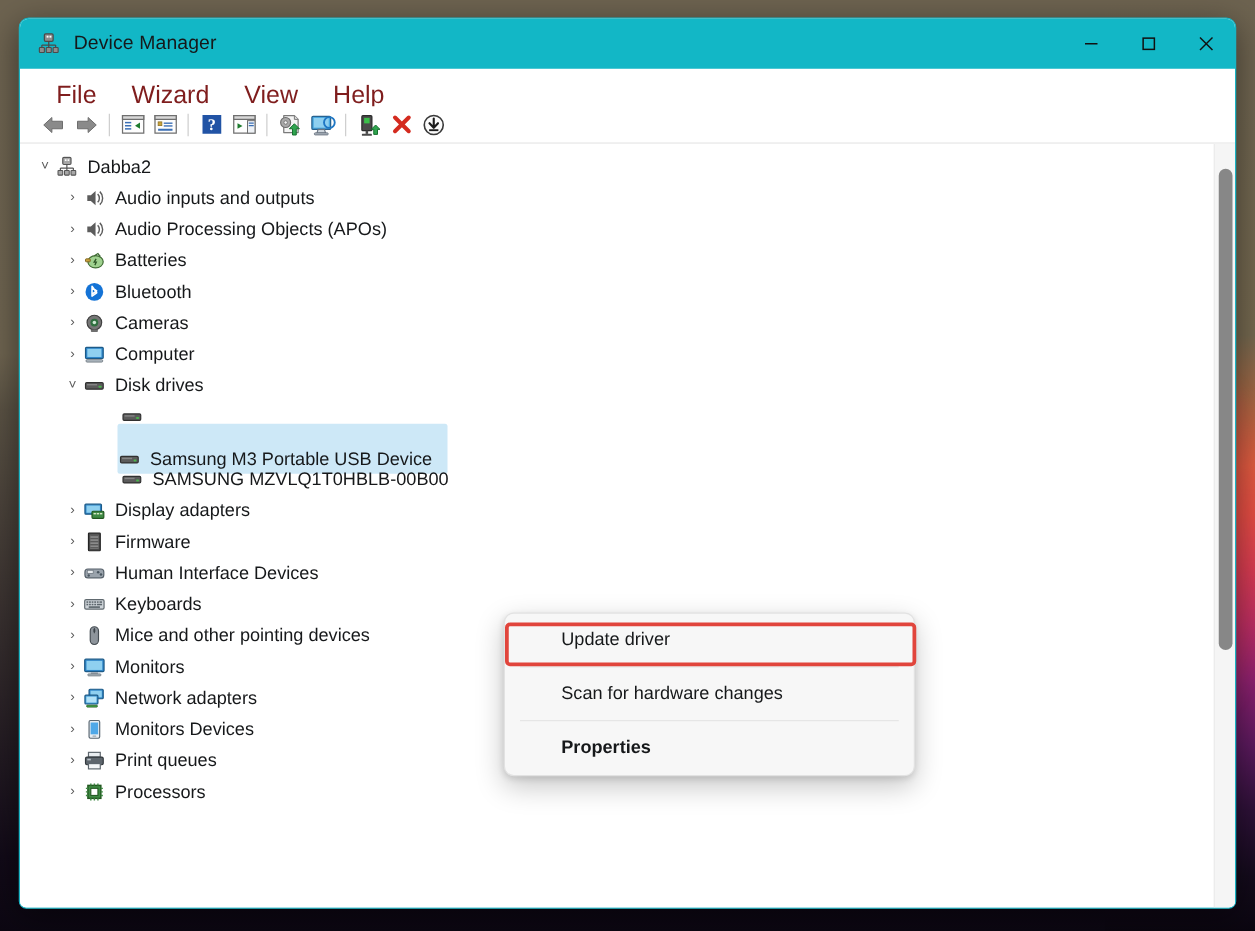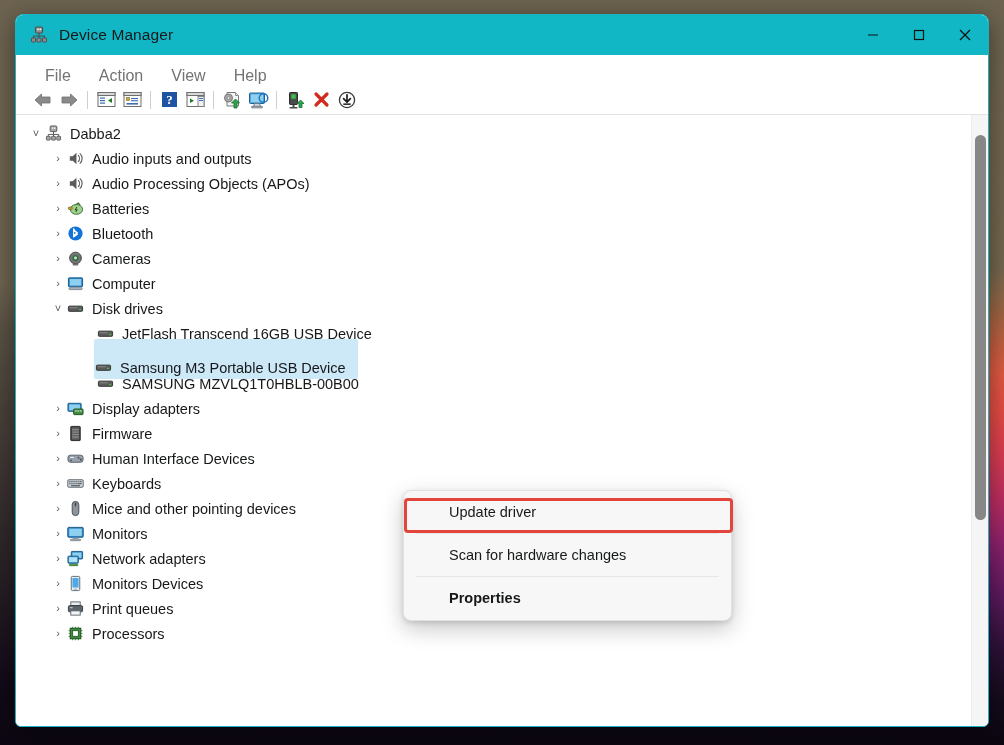--- a/index.html
+++ b/index.html
@@ -119,22 +119,22 @@
   
   #menubar {
     height: 30px;
     background: #ffffff;
     display: flex;
     align-items: center;
     padding-left: 18px;
     flex: 0 0 auto;
   }
   .menu-item {
-    font-size: 16px;
-    color: #737373;
+    font-size: 20px;
+    color: #7f1d1d;
     padding: 3px 11px;
     margin-right: 6px;
     cursor: default;
     white-space: nowrap;
     margin-top: 12px;
   }
 
   
   #toolbar {
     height: 30px;
@@ -336,21 +336,21 @@
           <svg class="wc-glyph" width="14" height="14" viewBox="0 0 14 14">
             <line x1="2" y1="2" x2="12" y2="12" stroke="#111" stroke-width="1.2"></line>
             <line x1="12" y1="2" x2="2" y2="12" stroke="#111" stroke-width="1.2"></line>
           </svg>
         </div>
       </div>
     </div>
 
     <div id="menubar">
       <div class="menu-item">File</div>
-      <div class="menu-item">Action</div>
+      <div class="menu-item">Wizard</div>
       <div class="menu-item">View</div>
       <div class="menu-item">Help</div>
     </div>
 
     <div id="toolbar">
 
       <div class="tb-btn">
         <svg width="20" height="16" viewBox="0 0 20 16">
           <path d="M8.5 2 L2 8 L8.5 14 L8.5 11 L17 11 L17 5 L8.5 5 Z" fill="#8a8a8a" stroke="#6d6d6d" stroke-width="0.8" stroke-linejoin="round"></path>
         </svg>
@@ -554,21 +554,20 @@
             </div>
             <div class="row depth2">
               <span class="chev"></span>
               <span class="dev-icon">
                 <svg width="17" height="17" viewBox="0 0 18 18">
                   <rect x="1.5" y="6.5" width="15" height="5.5" rx="1" fill="#5b5b5b" stroke="#303030" stroke-width="1"></rect>
                   <rect x="2.8" y="7.6" width="8.5" height="1.2" fill="#848484"></rect>
                   <rect x="12.6" y="9.2" width="2.4" height="1.6" rx="0.4" fill="#49b34a"></rect>
                 </svg>
               </span>
-              <span class="label">JetFlash Transcend 16GB USB Device</span>
             </div>
             <div class="row depth2 selected">
               <span class="chev"></span>
               <span class="hl">
                 <span class="dev-icon">
                   <svg width="17" height="17" viewBox="0 0 18 18">
                     <rect x="1.5" y="6.5" width="15" height="5.5" rx="1" fill="#5b5b5b" stroke="#303030" stroke-width="1"></rect>
                     <rect x="2.8" y="7.6" width="8.5" height="1.2" fill="#848484"></rect>
                     <rect x="12.6" y="9.2" width="2.4" height="1.6" rx="0.4" fill="#49b34a"></rect>
                   </svg>

